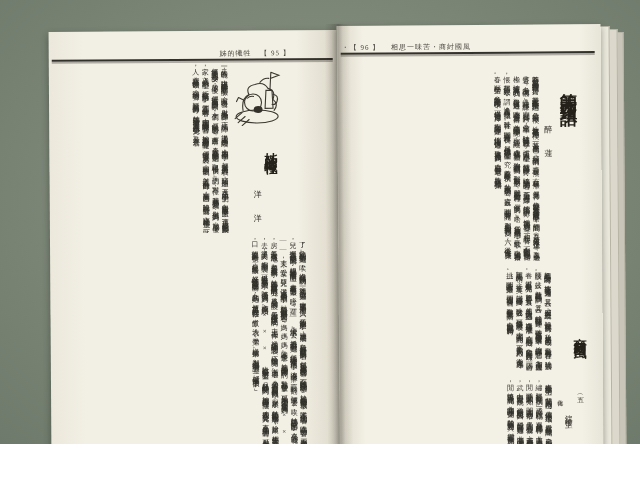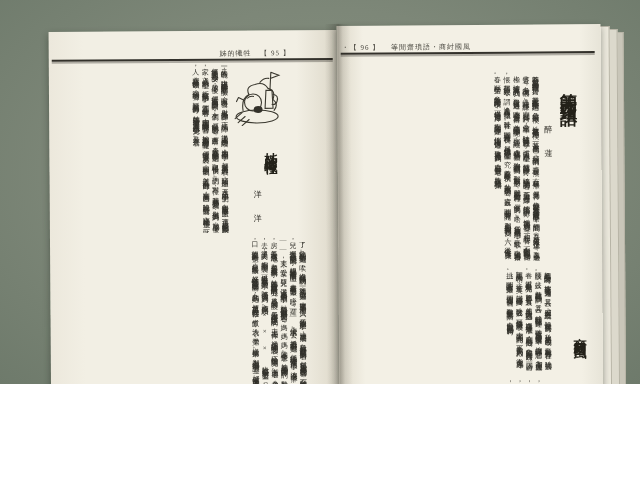--- a/index.html
+++ b/index.html
@@ -1,16 +1,16 @@
 <!DOCTYPE html>
 <html><head>
 <meta charset="utf-8">
 <style>
   html,body{margin:0;padding:0;}
-  .stage{position:relative;width:640px;height:384px;overflow:hidden;
+  .stage{position:relative;width:640px;height:444px;overflow:hidden;
     background:radial-gradient(ellipse at 50% 45%, #87917f 0%, #7d8778 55%, #6e7a6b 100%);
     font-family:"Liberation Serif", serif;}
   .book{position:absolute;left:0;top:0;width:640px;height:482px;transform:rotate(-0.4deg);}
   
   .edge{position:absolute;border:1px solid #b7b4a6;border-left:none;}
   .edge1{left:598px;top:34px;width:26px;height:432px;background:#c9c6b9;}
   .edge2{left:598px;top:31px;width:20px;height:436px;background:#dcd9cc;}
   .edge3{left:598px;top:28px;width:12px;height:440px;background:#ece9dd;}
   .underpage{position:absolute;left:48px;top:468px;width:556px;height:8px;background:#d6d3c6;border:1px solid #b7b4a6;}
   .page{position:absolute;background:#f1eee3;box-shadow:0 3px 7px rgba(30,35,28,0.45);}
@@ -69,21 +69,21 @@
       <div class="btitle t-med v" style="left:212px;top:112px;">姊的犧牲</div>
       <div class="t-auth v" style="position:absolute;left:201px;top:153px;">洋　洋</div>
 
       <div class="btext v" style="left:4px;top:32px;width:175px;height:170px;">一天的傍晚，太陽已經醉了酒般的紅了臉，照向西邊去，射出無力的夕暉，清風的一陣，盪漾了湖水的漣紋，大地的花樹屋宇，都披上了美麗的紅衣。歸頭的路上，三々兩々的小學生們，向學堂裏放學囘家，進一步退一步似的數笑談話。服飾是何等美麗的九歲少女，放了學後，便行着浚力的步調囘家。女生們，便向她的笑着：『蘿西君！今天是甚麼的運動競走！取得很愉快！』話們！對不住，我是急要趕囘家，慰勞媽媽！她放了學後，便趕到囘家，入了傾斜的小屋，行着輕悄的步子，側了耳朵傾聽着，由房間裏傳出呻吟的聲音。她知道媽仍有在睡覺，便輕聲推入了房裏，幽閒的空氣，射入了落日的餘暉，室裏的東西，映得有些分明。寢邊的棉被上，臥了一個三十多歲的婦人，悲哀愁悴的蜷臥，微弱的喘聲，靜息無力的呻吟。她的傍邊坐着一個才五六歲的小孩兒，呆々在哭着。</div>
       <div class="btext v" style="left:4px;top:206px;width:252px;height:231px;">了！』驚惑裡的望着她。唉！沒有錢醫媽的病，病就一天々放鬆捱過，病魔逞了勢的一天々侵入，舊的沈疴起來了！淒涼的星晨，鳥兒你無什麼悲暢歌的叫着，似乎預告着她媽最後的運命，面向她媽唱挽歌的樣子。於是媽的病勢無可挽救了。喉子不住地的喘着，咕嚕々的發響，兩眼漸々埋陷下去，變着駭人的黑洞，伸出一雙瘦柴的手兒，握着第二歲的愛兒的手，視線緊瞪着蘿西的面上，盡着最後的力量，呼出：『蘿——』便說不下去，祗是兩眼盯着她，似乎味埋變愛惜々的樣子。淚珠滾々掉下，眼時一翻，便嚥下去了。唉！她媽的三寸氣已斷了！孤々的靈魂，向寂々的軀殼告了脫離永別了。她真的和社會的一切——丈夫，愛女，嬰兒，做了永遠不歸的離別了！她急的扯着她媽的手兒叫着：『媽！媽！媽！』總不會應了。她兄弟的慟哭得聆々的，乳兒都會發怔了。可是她的小弟々不懂什麼的哭向媽々。×　×　×　死去了慈母的閨房，每天寂寞淒涼地，和弟々過着悠長的日子。她的爸々雖是經商發財的心兒，爲了兒女的口腹，每天都踐向生活線趕上的×工場去工作，嬌弟上陸哮場的悲哀。巨輪的太陽兒，漸上西邊了。小弟々尋不到媽々和肚裏的饑餓，哭起來了，她急忙的跑到炊事場，撿起來，把牛乳罐取了一匙，一匙餵汁都沒有了！才把褓弟々的溪水注入下去，燙了燙肉，餵到弟々嘴裏，可憐半乳罐取弟々的嫩水，隨任弟々哭到媽，亦成狗尾續。×　×　×　光陰似矢般射過去了，一月兒於轉瞬間又到。她想得媽沒有理法，才學囘那些兒具，來止住弟弟的哭聲，可是那些東西祗不會止住他的哭聲！她抱起弟々，走到門口，望着深黑的夜空，星兒眨着眼，好像在憐憫這苦命的姊弟倆。九歲的她，便負起了母親的責任，煮飯，洗衣，帶弟々，樣樣都來。鄰人們都嘖々稱讚道：『好一個懂事的孩子！』</div>
     </div>
 
     <div class="page right">
       <div class="head" style="left:5px;top:17px;">
         <span>・【 96 】</span>
-        <span style="margin-left:8px;">等閒齋瑣語・商紂國風</span>
+        <span style="margin-left:8px;">相思一味苦・商紂國風</span>
       </div>
       <div class="rule" style="left:4px;top:27px;width:254px;"></div>
 
       <div class="btitle t-big v" style="left:220px;top:55px;">等閒齋瑣語</div>
       <div class="t-auth v" style="position:absolute;left:204px;top:94px;">醉　蓮</div>
 
       <div class="btext v" style="left:6px;top:46px;width:196px;height:190px;">前囘金所寫『不知替身何物』那一篇，是蒙友人歸兩前來詢道：什麼叫做『楔』？妓女無故是知道『楔』，甚第一主義而已？若解謎情的，千枝尋無一，百枝尋無十，偶五見得？你發沒有閱過江左某名士押妓的故事麼？酒醒間，吾々（妓名）何人不住上述？『吾々不過我？』吾々答道：『名士誠何信？』過味妓謙作，閒忌卻其詩，今結出車，味恆積悅有目標亭。慣向人前許小星，憐郎薄倖眼中釘。味底猶記誦芳名，黃金誰肯一擲緣。情郎悄々眼中釘，懺郎薄倖負心盟。『相思一味苦，不如斷情絲』等句聯隨，柔々可憐極！情竇漸深人的我，自愛自憐邁逼。吃著賣淫苦樂言，萬丈情關慘不開，那管絲絃，魂電蝸又頻繁，狗洞鑽右眠筋獨，那管風朝雨來。『裁閒恁不愛閒海程，假彼良的！』哈々！任賞生典惑何感想？受歌歌，奄者賦言可奈何。波暗可悵，居佳靜宛一歇。謂，逢人只有用秋濃，味骨在。擷取貞賞性棋長。日暮含情猶謁記室宜。究，首春願君依朱伏，共秋水夜雨願聲。家妓云：閒却是廿芳有閒，那栗掛却竟閒刊割愛。六：從今倫悔人良策，燒却年閒剩餘春。順任勞生：多餘本是閒殘夜中。可憐輕徒遮沿岸，寄與朝雲咏夕煙。悄悄紅樓憶舊遊，珠簾捲盡月如鈎。痴心已共春蠶老，賸有情絲繞指柔。</div>
 
       <div class="btitle t-med v" style="left:232px;top:303px;">商紂國風</div>
       <div class="t-note v" style="position:absolute;left:236px;top:366px;font-size:7px;">（五）</div>

